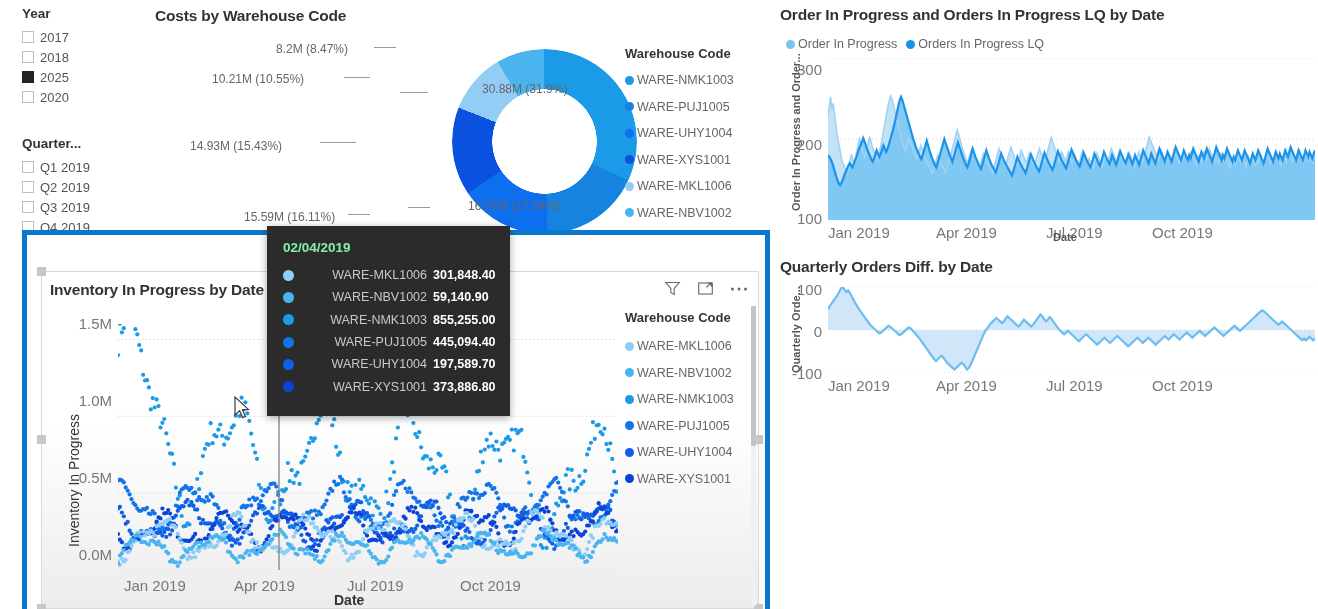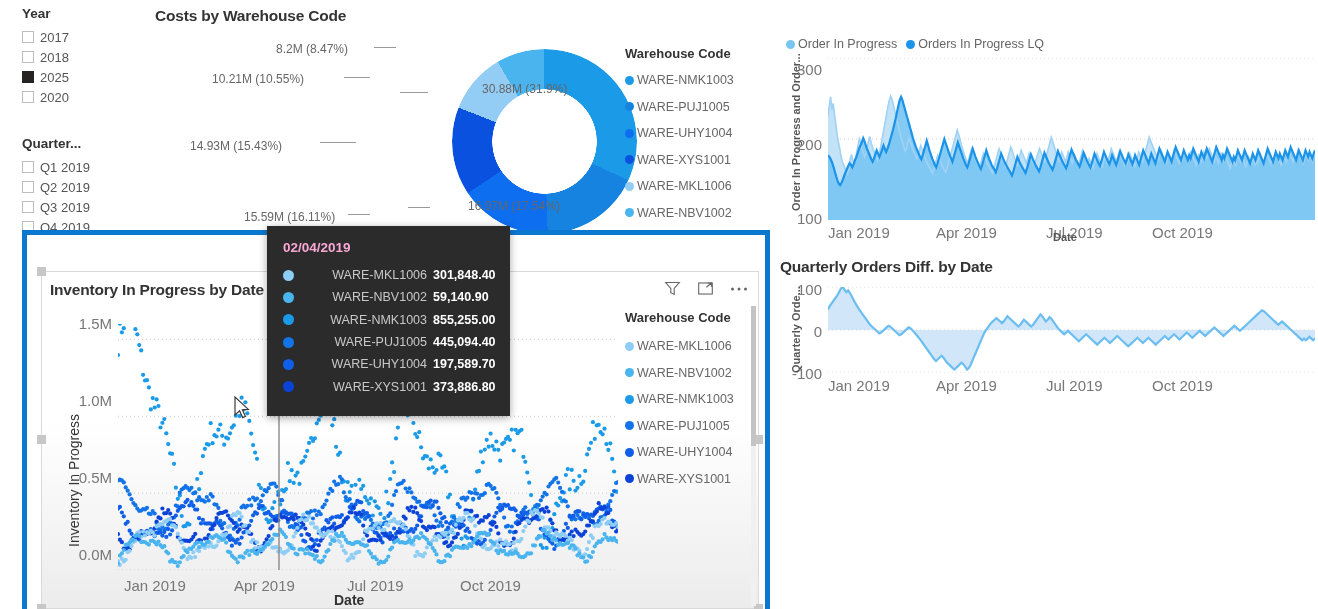--- a/index.html
+++ b/index.html
@@ -40,21 +40,21 @@
   }
   .pie-lbl { position:absolute; font-size: 12px; color: #666; white-space: nowrap; }
   .leader { position:absolute; border-top: 1px solid #9a9a9a; }
 
   
   #tooltip {
     position: absolute; left: 267px; top: 226px; width: 243px; height: 190px;
     background: #2b2b2b; color: #fff; padding: 14px 16px 10px 16px; z-index: 60;
     box-shadow: 0 2px 8px rgba(0,0,0,.35);
   }
-  #tooltip .tt-date { font-size: 13.5px; font-weight: bold; color:#f9a8d4; margin-bottom: 9px; }
+  #tooltip .tt-date { font-size: 13.5px; font-weight: bold; color:#86efac; margin-bottom: 9px; }
   .tt-row { display: grid; grid-template-columns: 20px 130px 1fr; align-items:center;
             height: 22.3px; font-size: 12.5px; }
   .tt-name { color: #c8c8c8; text-align: right; padding-right: 6px; }
   .tt-val { color: #ffffff; font-weight: bold; text-align: left; }
 
   
   #sel-frame {
     position:absolute; left: 22px; top: 222px; width: 748px; height: 387px;
     border: 5px solid #0b78d0; background: #ffffff; z-index: 20; margin-top: 8px;
   }
@@ -158,20 +158,21 @@
           </div>
           <div class="legend-item" style="height: 26.5px;">
             <span class="dot" style="background:#4ab4ef"></span>
             <span>WARE-NBV1002</span>
           </div>
         </div>
     </div>
   </div>
 
   <div style="position:absolute; left:778px; top:3px; width:537px; height:242px;">
+    <div class="vis-title" style="position:absolute; left:2px; top:3px;">Order In Progress and Orders In Progress LQ by Date</div>
 
     <div style="position:absolute; left:8px; top:35px; display:flex; gap:9px;">
       <div class="legend-item">
         <span class="dot" style="background:#79c5f2"></span>
         <span>Order In Progress</span>
       </div>
       <div class="legend-item">
         <span class="dot" style="background:#1a93e8"></span>
         <span>Orders In Progress LQ</span>
       </div>

